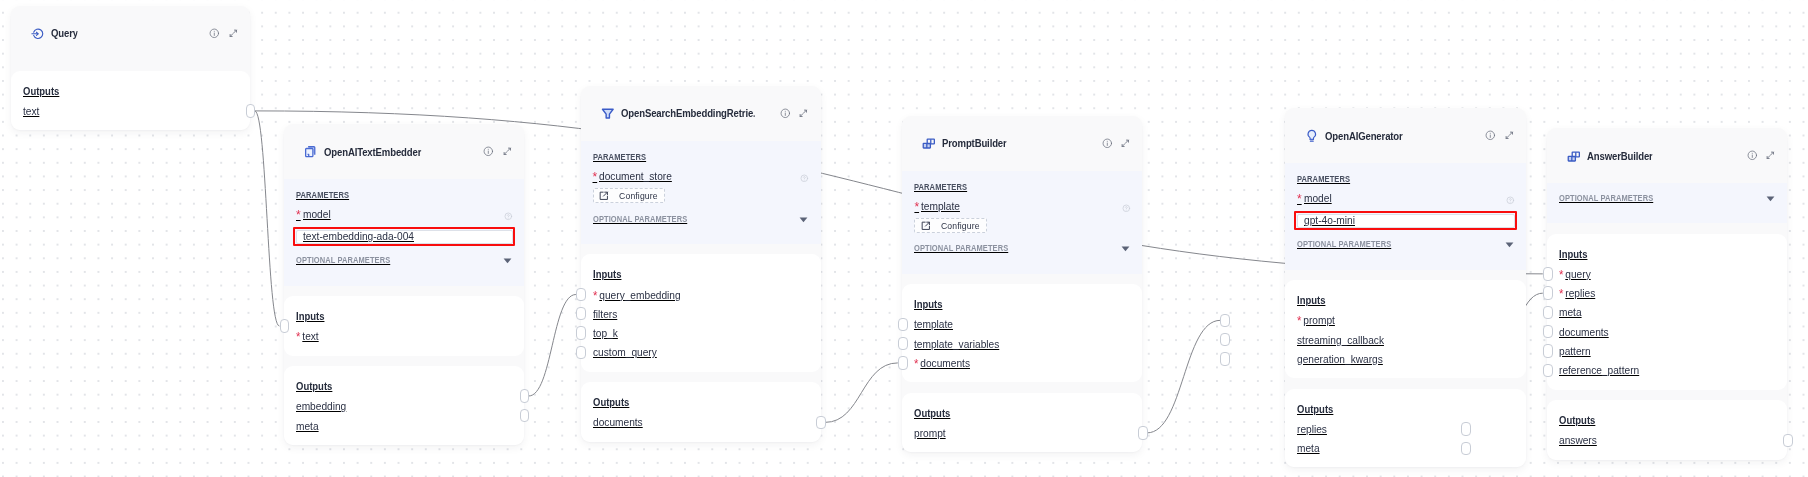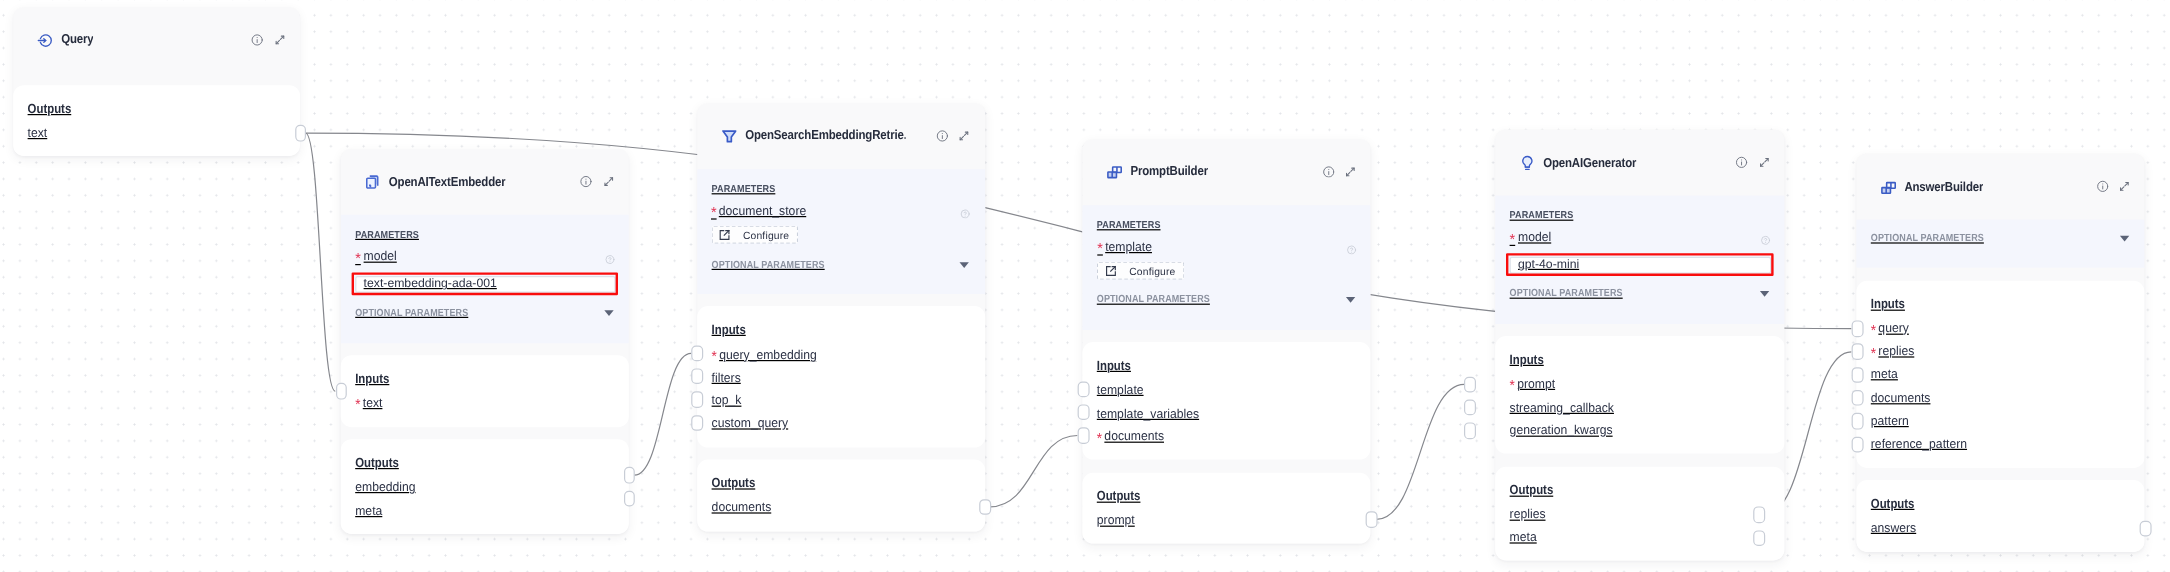--- a/index.html
+++ b/index.html
@@ -147,21 +147,21 @@
             <span class="pname">model</span>
             <span class="help">
               <svg viewBox="0 0 24 24" fill="none" stroke="#99a0ae" stroke-width="1.9" stroke-linecap="round" stroke-linejoin="round">
                 <circle cx="12" cy="12" r="9.3"></circle>
                 <path d="M9.3 9.2a2.8 2.8 0 0 1 5.4 1c0 1.9-2.7 2.8-2.7 2.8"></path>
                 <path d="M12 17.1v.1"></path>
               </svg>
             </span>
           </div>
           <div class="inputwrap" data-hl="1">
-            <div class="inputbox">text-embedding-ada-001</div>
+            <div class="inputbox">text-embedding-ada-004</div>
           </div>
           <div class="optrow">
             <div class="optcap">OPTIONAL PARAMETERS</div>
             <span class="caretwrap">
               <svg viewBox="0 0 24 24">
                 <path d="M3.5 7.5h17L12 18z" fill="#5b6377"></path>
               </svg>
             </span>
           </div>
         </div>
@@ -317,21 +317,21 @@
           </div>
         </div>
         <div class="card">
           <div class="card-in">
             <div class="sec-title">Outputs</div>
             <div class="prt"><span>prompt</span></div>
           </div>
         </div>
       </div>
     </div>
-    <div class="node" style="left: 1246px; top: 108px; width: 241px;">
+    <div class="node" style="left: 1285px; top: 108px; width: 241px;">
       <div class="node-body">
         <div class="nhead">
           <span class="nicon">
             <svg viewBox="0 0 24 24" fill="none" stroke="#3a5bc7" stroke-width="2" stroke-linecap="round" stroke-linejoin="round">
               <path d="M9 18h6"></path>
               <path d="M9.5 21.5h5"></path>
               <path d="M12 2.5a6.6 6.6 0 0 0-4 11.9c.7.6 1 1.3 1 2.1v1.5h6v-1.5c0-.8.3-1.5 1-2.1A6.6 6.6 0 0 0 12 2.5z" fill="#e7eefc"></path>
             </svg>
           </span>
           <div class="ntitle">OpenAIGenerator</div>

